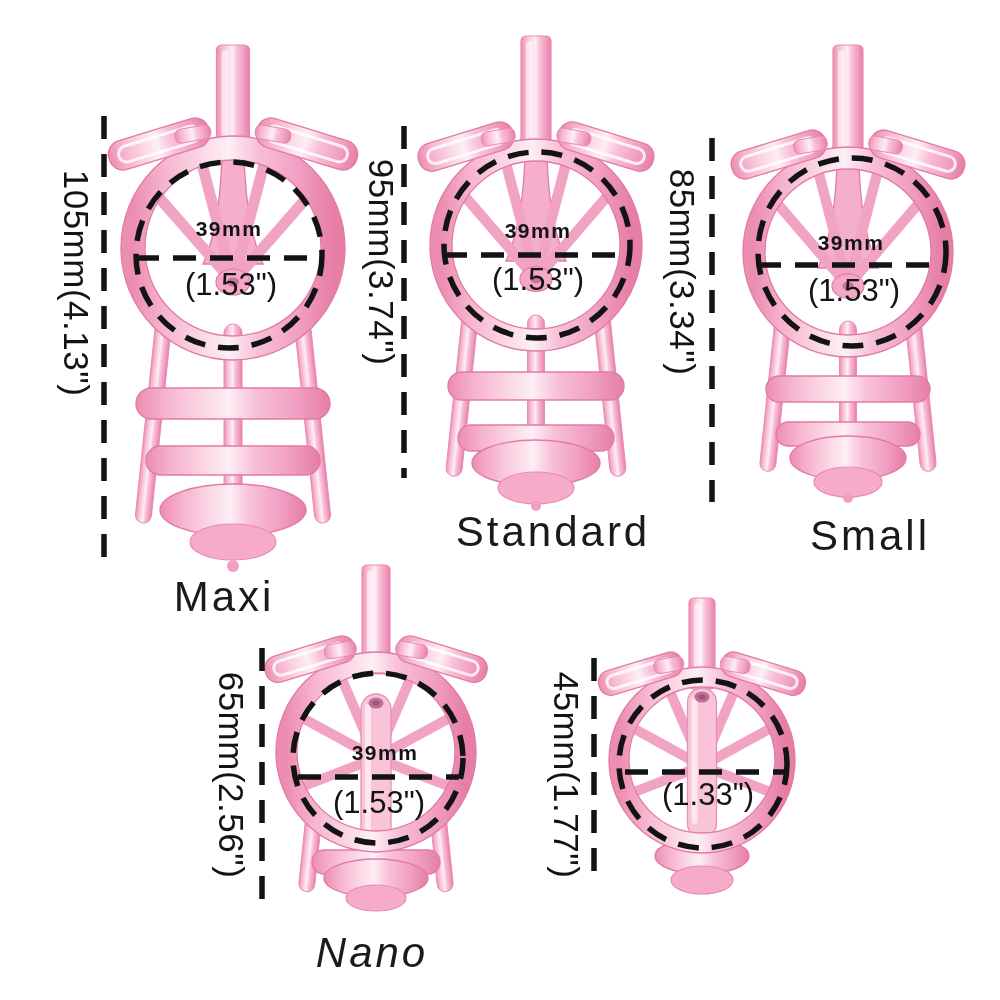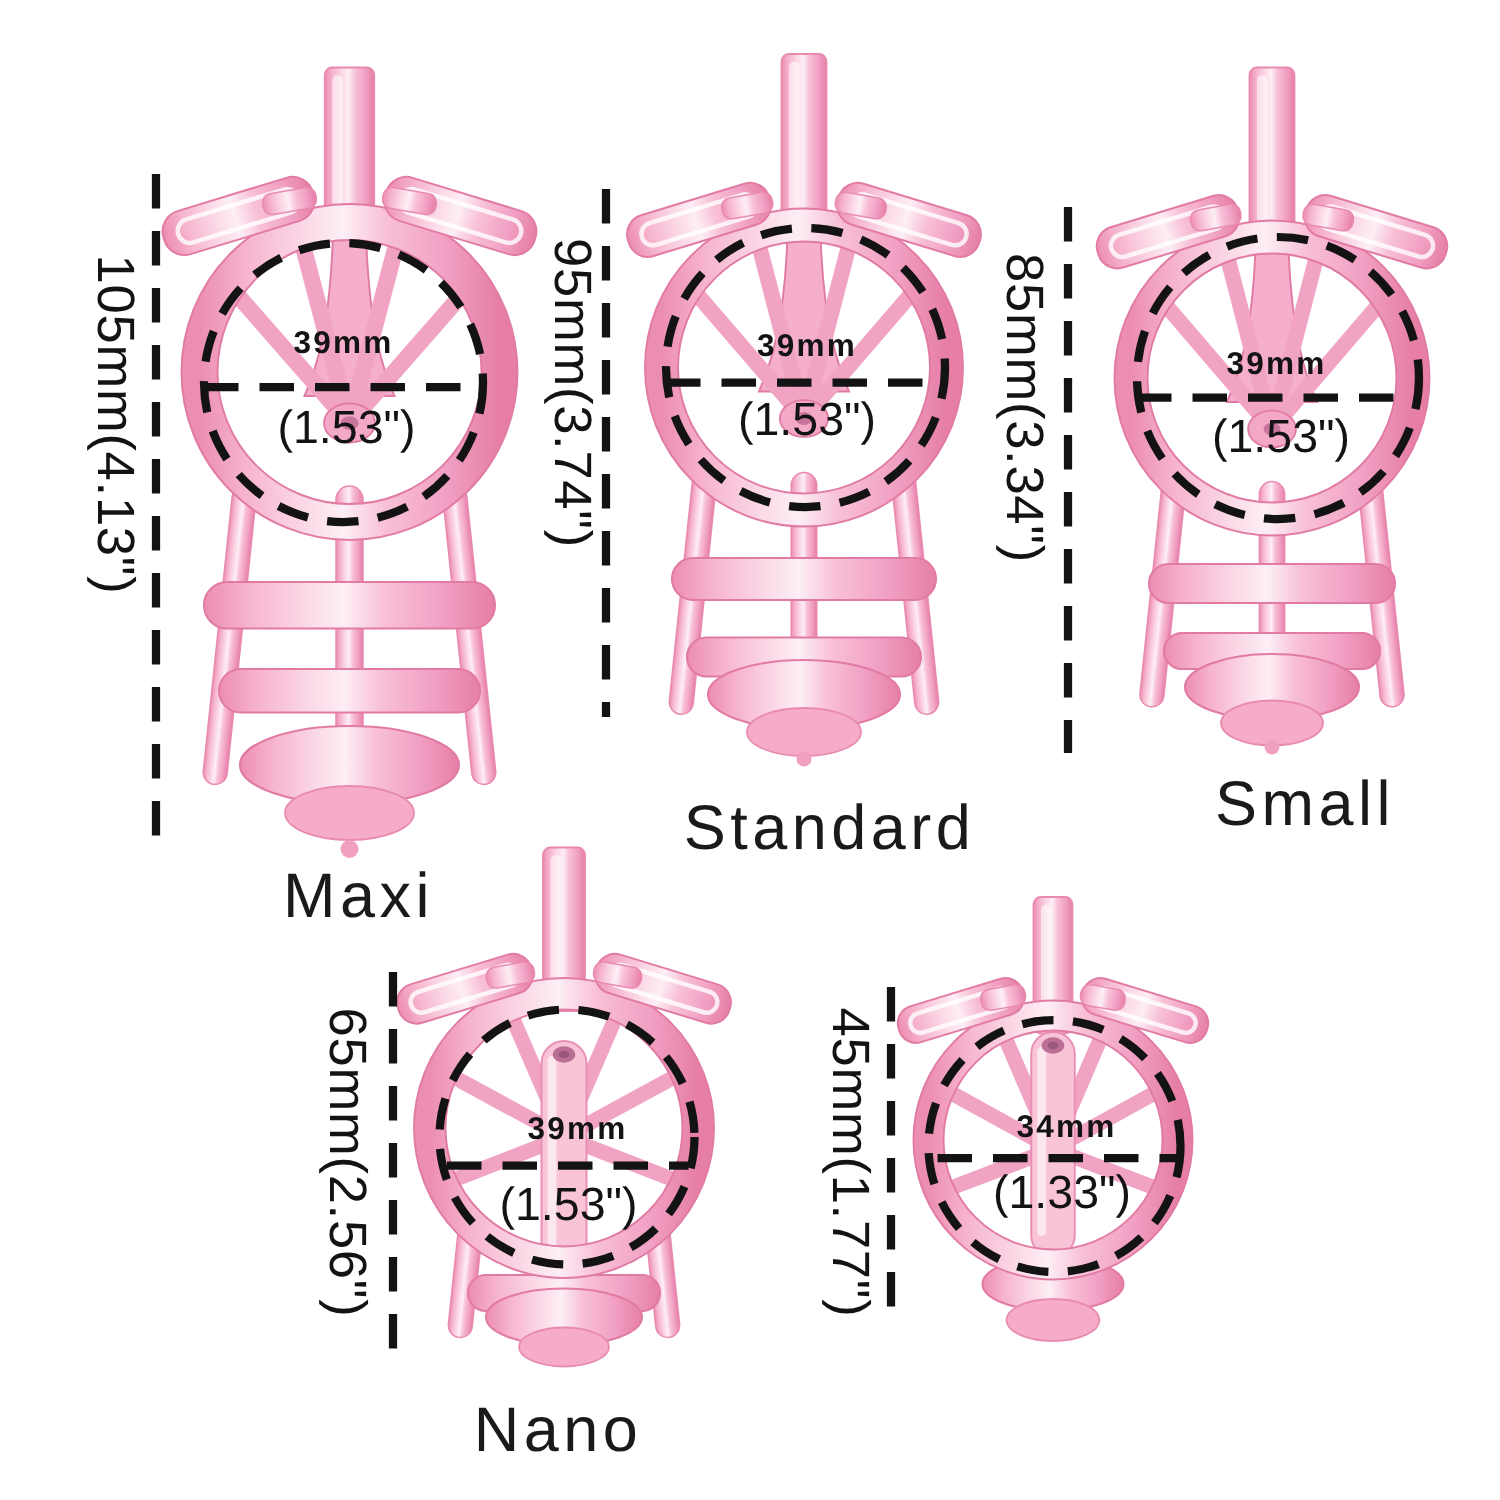--- a/index.html
+++ b/index.html
@@ -201,33 +201,32 @@
       <circle cx="378" cy="758" r="85" fill="none" stroke="#131313" stroke-width="5.5" stroke-dasharray="21 13"></circle>
       <line x1="298" y1="777" x2="459" y2="777" stroke="#131313" stroke-width="5.5" stroke-dasharray="23 14"></line>
       <line x1="594" y1="658" x2="594" y2="886" stroke="#131313" stroke-width="5.5" stroke-dasharray="23 15"></line>
       <circle cx="703" cy="764" r="84" fill="none" stroke="#131313" stroke-width="5.5" stroke-dasharray="21 13"></circle>
       <line x1="625" y1="772" x2="784" y2="772" stroke="#131313" stroke-width="5.5" stroke-dasharray="23 14"></line>
     </svg>
 
   <div class="txt dim-label" style="left:-74px;top:258px;">105mm(4.13")</div>
   <div class="txt mm-label" style="left:149px;top:215px;">39mm</div>
   <div class="txt in-label" style="left:131px;top:265px;">(1.53")</div>
-  <div class="txt name-label" style="left:89px;top:571px;text-align:center;">Maxi</div>
+  <div class="txt name-label" style="left:74px;top:571px;text-align:center;">Maxi</div>
 
   <div class="txt dim-label" style="left:231px;top:237px;">95mm(3.74")</div>
   <div class="txt mm-label" style="left:458px;top:217px;">39mm</div>
   <div class="txt in-label" style="left:438px;top:260px;">(1.53")</div>
-  <div class="txt name-label" style="left:403px;top:506px;margin-top:20px;">Standard</div>
+  <div class="txt name-label" style="left:403px;top:506px;">Standard</div>
 
   <div class="txt dim-label" style="left:532px;top:247px;">85mm(3.34")</div>
   <div class="txt mm-label" style="left:771px;top:229px;">39mm</div>
   <div class="txt in-label" style="left:754px;top:271px;">(1.53")</div>
   <div class="txt name-label" style="left:720px;top:510px;">Small</div>
 
   <div class="txt dim-label" style="left:81px;top:750px;">65mm(2.56")</div>
   <div class="txt mm-label" style="left:305px;top:739px;">39mm</div>
   <div class="txt in-label" style="left:279px;top:783px;">(1.53")</div>
-  <div class="txt name-label" style="left:222px;top:927px;">Nano</div>
+  <div class="txt name-label" style="left:222px;top:927px;font-style:italic;">Nano</div>
 
   <div class="txt dim-label" style="left:416px;top:750px;">45mm(1.77")</div>
-  <div class="txt mm-label" style="left:631px;top:738px;">34mm</div>
   <div class="txt in-label" style="left:608px;top:775px;">(1.33")</div>
 </div>
 
 </body></html>

